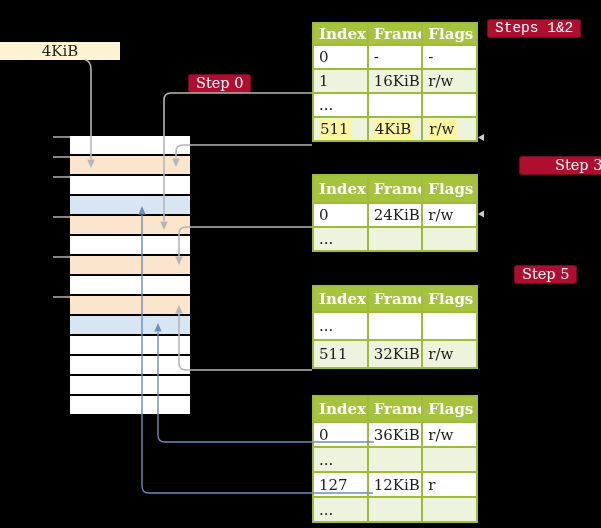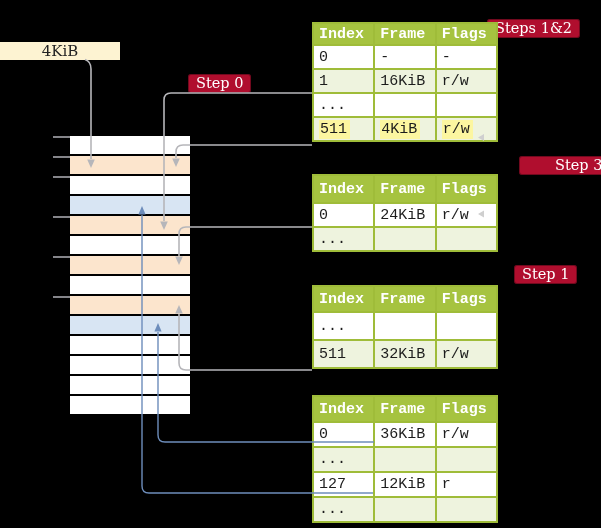--- a/index.html
+++ b/index.html
@@ -9,37 +9,37 @@
   
   .src-box{position:absolute;left:0;top:42px;width:120px;height:18px;
            background:var(--frame-cream,#fdf3d2);color:#222;text-align:center;
            font-size:15px;line-height:18px;}
 
   
   .badge{position:absolute;background:var(--badge-red,#b00e2e);color:#fff;
          font-size:14.5px;line-height:16px;padding:1px 8px 2px;border-radius:3px;
          white-space:nowrap;box-shadow:0 0 0 1px rgba(0,0,0,.35) inset;}
   #b-step0 {left:188px;top:42px;margin-top:32px;}
-  #b-steps12{left:487px;top:19px;}
+  #b-steps12{left:487px;top:19px;font-family:Liberation Mono, monospace;}
   #b-step3 {left:519px;top:156px;padding-left:36px;}
   #b-step4 {left:514px;top:265px;}
 
   
   .memcol{position:absolute;left:70px;top:136px;width:120px;
           display:flex;flex-direction:column;gap:2px;}
   .mrow{height:18px;}
   .mrow.free {background:#ffffff;}
   .mrow.table{background:var(--mem-orange,#fce5cd);}
   .mrow.page {background:var(--mem-blue,#d8e5f3);}
 
   .tick{position:absolute;left:53px;width:17px;height:2px;background:#85858a;}
 
   
-  table.pt{position:absolute;left:312px;width:186px;border-collapse:collapse;
-           table-layout:fixed;background:#404040;font-family:Liberation Mono, monospace;}
+  table.pt{position:absolute;left:312px;width:166px;border-collapse:collapse;
+           table-layout:fixed;background:#404040;}
   table.pt th,table.pt td{border:2px solid var(--table-border,#9fbc39);
            font-size:15px;text-align:left;padding:0 0 0 5px;overflow:hidden;
            white-space:nowrap;}
   table.pt th{background:var(--header-green,#a6c340);color:#fff;font-weight:bold;}
   table.pt tr.shaded td{background:var(--row-green,#eef3de);}
   table.pt td{color:#1c1c1c;background:#fff;}
   .hl{background:var(--highlight-yellow,#fcf6a0);padding:1px 3px 1px 1px;}
 
   #t0{top:22px;}  #t0 th{height:20px;} #t0 td{height:22px;}
   #t1{top:174px;} #t1 th{height:26px;} #t1 td{height:22px;}
@@ -58,21 +58,21 @@
 
 <div id="stage">
 
   <div class="src-box">
     <span>4KiB</span>
   </div>
 
   <div class="badge" id="b-step0">Step 0</div>
   <div class="badge" id="b-steps12">Steps 1&amp;2</div>
   <div class="badge" id="b-step3">Step 3</div>
-  <div class="badge" id="b-step4">Step 1</div>
+  <div class="badge" id="b-step4">Step 5</div>
 
   <div class="tick" style="top:136px"></div>
   <div class="tick" style="top:156px"></div>
   <div class="tick" style="top:176px"></div>
   <div class="tick" style="top:216px"></div>
   <div class="tick" style="top:256px"></div>
   <div class="tick" style="top:296px"></div>
 
   <div class="memcol">
       <div class="mrow free"></div>

